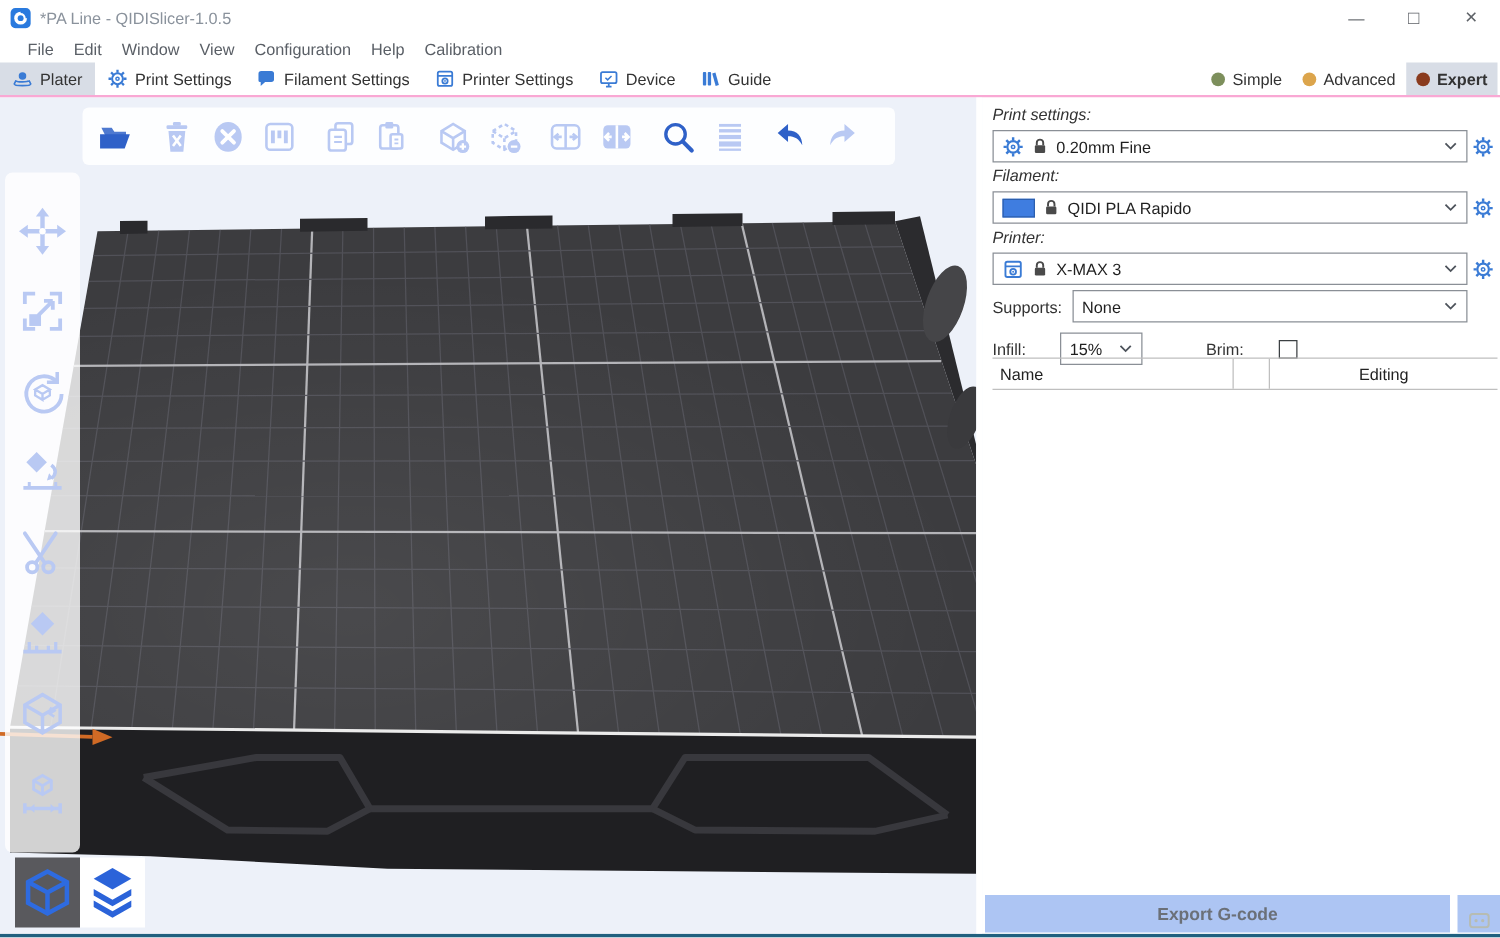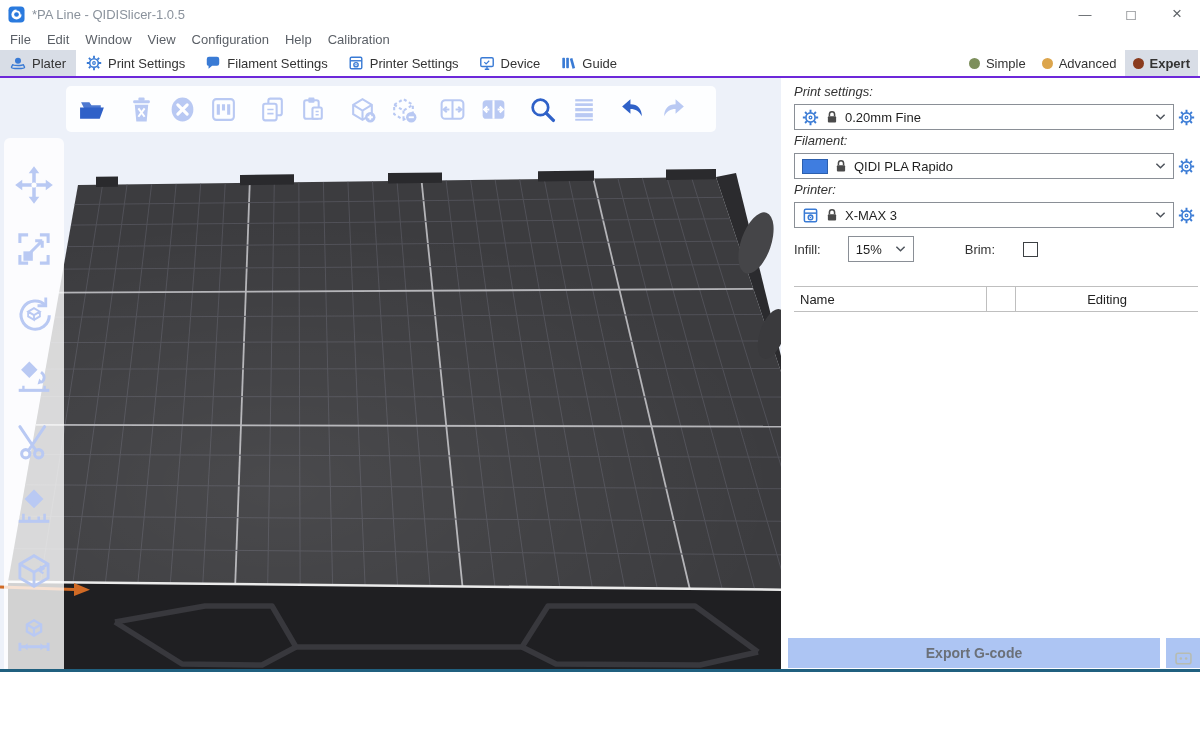--- a/index.html
+++ b/index.html
@@ -1,32 +1,32 @@
 <!DOCTYPE html>
 <html><head>
 <meta charset="utf-8">
 <style>
   html,body{margin:0;padding:0;}
   body{width:1200px;height:750px;font-family:"Liberation Sans","DejaVu Sans",sans-serif;background:#fff;}
-  .window{width:1200px;height:672px;box-sizing:border-box;border-bottom:3px solid #20607f;overflow:hidden;display:flex;flex-direction:column;background:#fff;justify-content:center;}
+  .window{width:1200px;height:750px;box-sizing:border-box;border-bottom:3px solid #20607f;overflow:hidden;display:flex;flex-direction:column;background:#fff;justify-content:center;}
 
   
   .titlebar{flex:0 0 28px;display:flex;align-items:center;padding-left:8px;}
   .appicon{width:17px;height:17px;display:flex;}
   .title-text{font-size:13px;color:#8a929c;margin-left:7px;}
   .win-controls{margin-left:auto;display:flex;height:100%;}
   .winbtn{width:46px;display:flex;align-items:center;justify-content:center;color:#5f6368;font-size:13px;}
   .winbtn.max{font-size:15px;} .winbtn.close{font-size:17px;}
 
   
-  .menubar{flex:0 0 22px;display:flex;align-items:center;padding-left:2px;}
+  .menubar{flex:0 0 22px;display:flex;align-items:center;padding-left:2px;margin-left:12px;}
   .menu-item{padding:0 8px;font-size:13px;color:#5a5f66;cursor:default;}
 
   
-  .tabbar{flex:0 0 26px;display:flex;align-items:stretch;border-bottom:2px solid #6d28d9;}
+  .tabbar{flex:0 0 26px;display:flex;align-items:stretch;border-bottom:2px solid #f9a8d4;}
   .tab{display:flex;align-items:center;gap:6px;padding:0 10px;font-size:13px;color:#333;}
   .tab.sel{background:#d8dde6;}
   .ticon{color:#3a7bd5;display:flex;}
   .ticon svg{width:16px;height:16px;}
   .modes{margin-left:auto;display:flex;align-items:stretch;padding-right:2px;}
   .mode{display:flex;align-items:center;gap:6px;padding:0 8px;font-size:13px;color:#333;}
   .mode.sel{background:#d8dde6;font-weight:bold;}
   .dot{width:11px;height:11px;border-radius:50%;}
   .dot.simple{background:#7d8f5c;}
   .dot.advanced{background:#dca54c;}
@@ -540,20 +540,29 @@
               <use href="#sym-chev"></use>
             </svg>
         </div>
         <div class="gearbtn">
           <svg viewBox="0 0 20 20">
               <use href="#sym-gear"></use>
             </svg>
         </div>
       </div>
 
+      <div class="row-supports">
+        <span class="lbl">Supports:</span>
+        <div class="combo">
+          <span class="val">None</span>
+          <svg class="chev" viewBox="0 0 12 8">
+              <use href="#sym-chev"></use>
+            </svg>
+        </div>
+      </div>
 
       <div class="row-infill">
         <span>Infill:</span>
         <div class="combo infill">
           <span class="val">15%</span>
           <svg class="chev" viewBox="0 0 12 8">
               <use href="#sym-chev"></use>
             </svg>
         </div>
         <span class="brim-label">Brim:</span>

